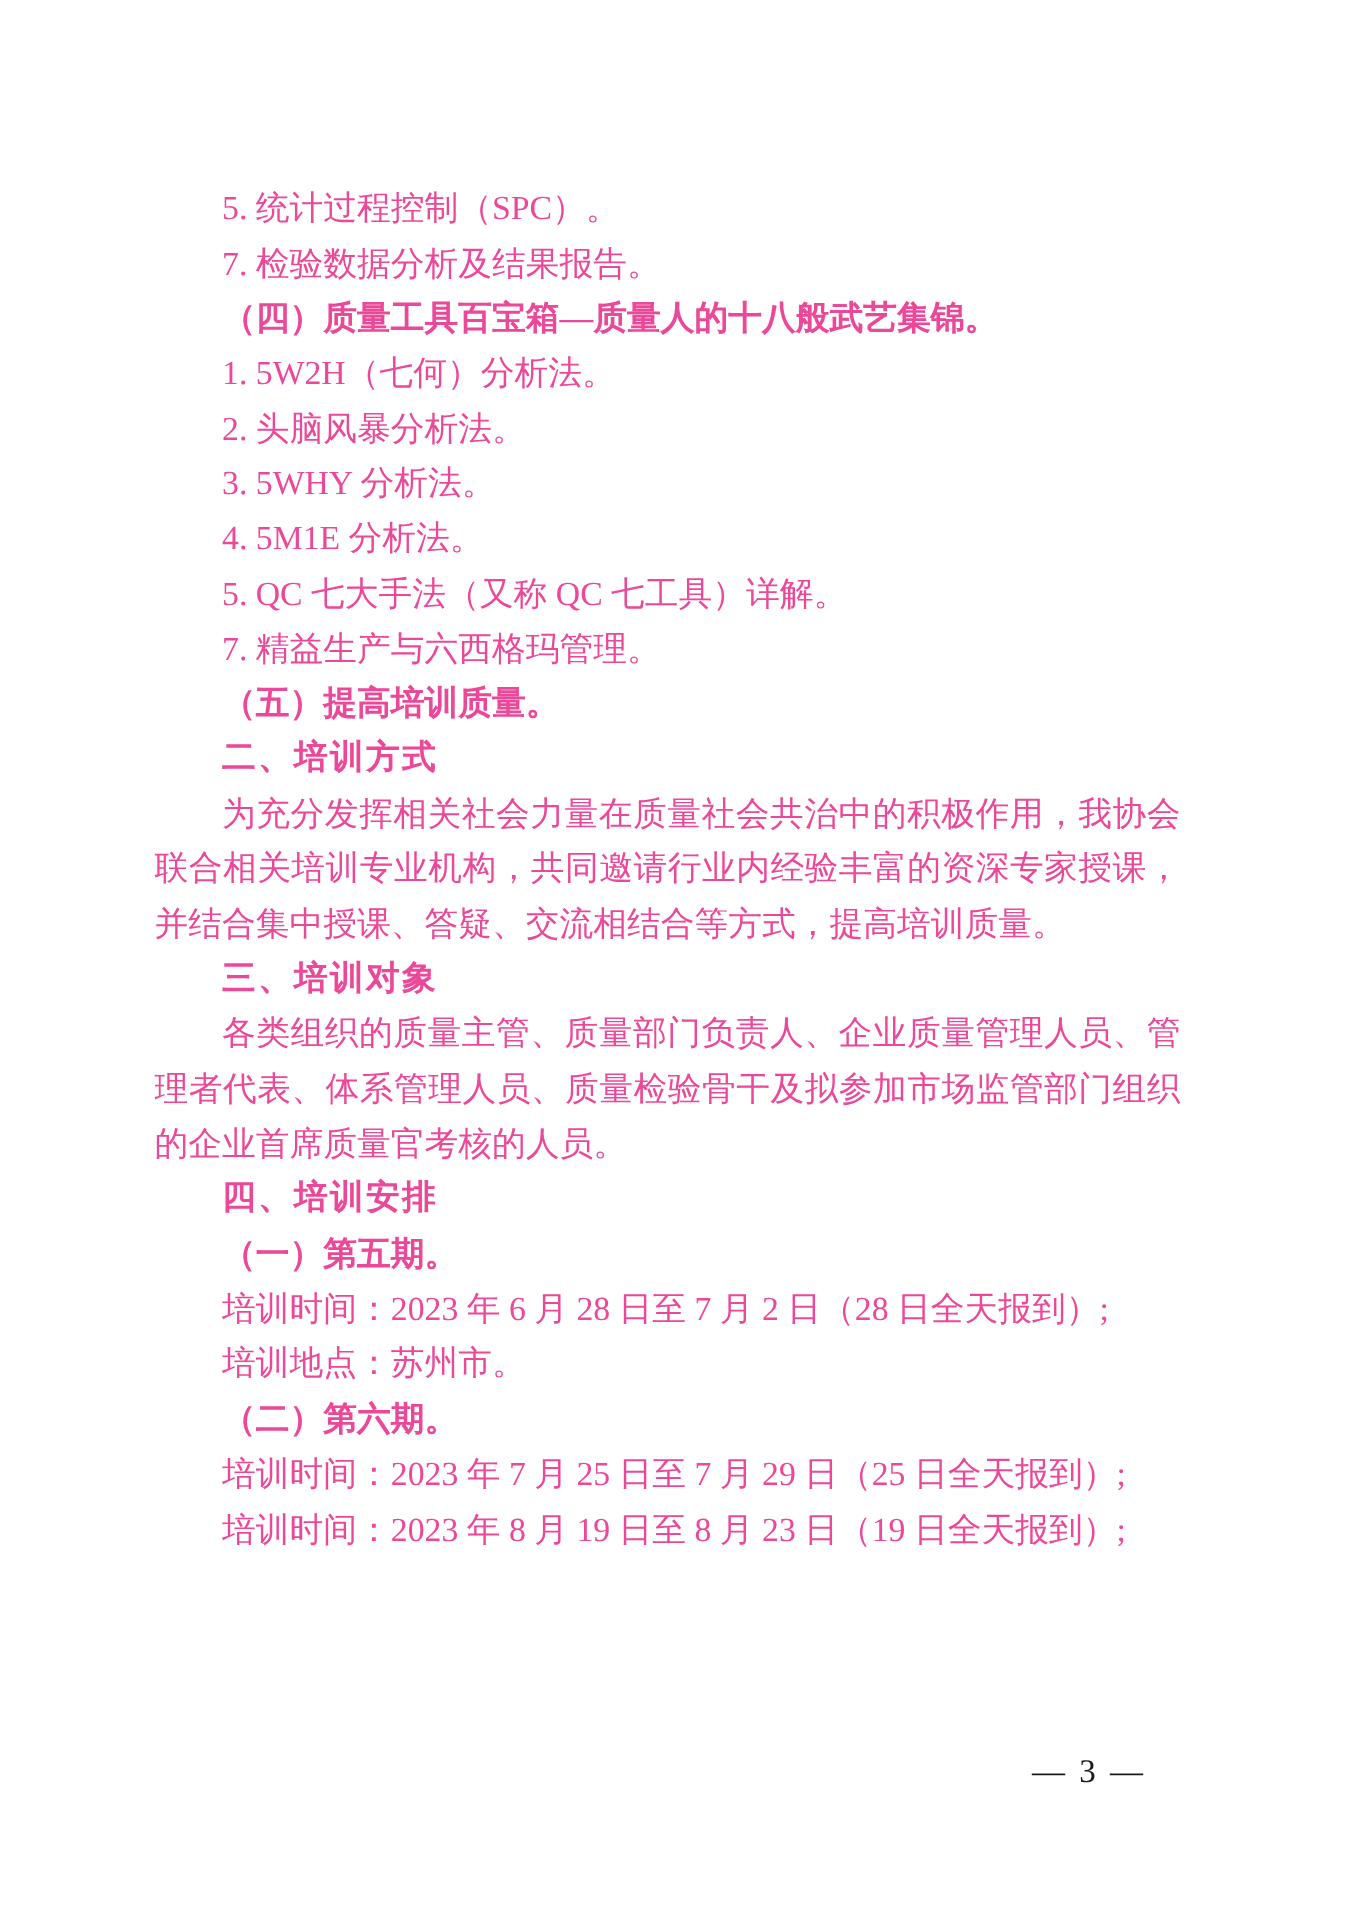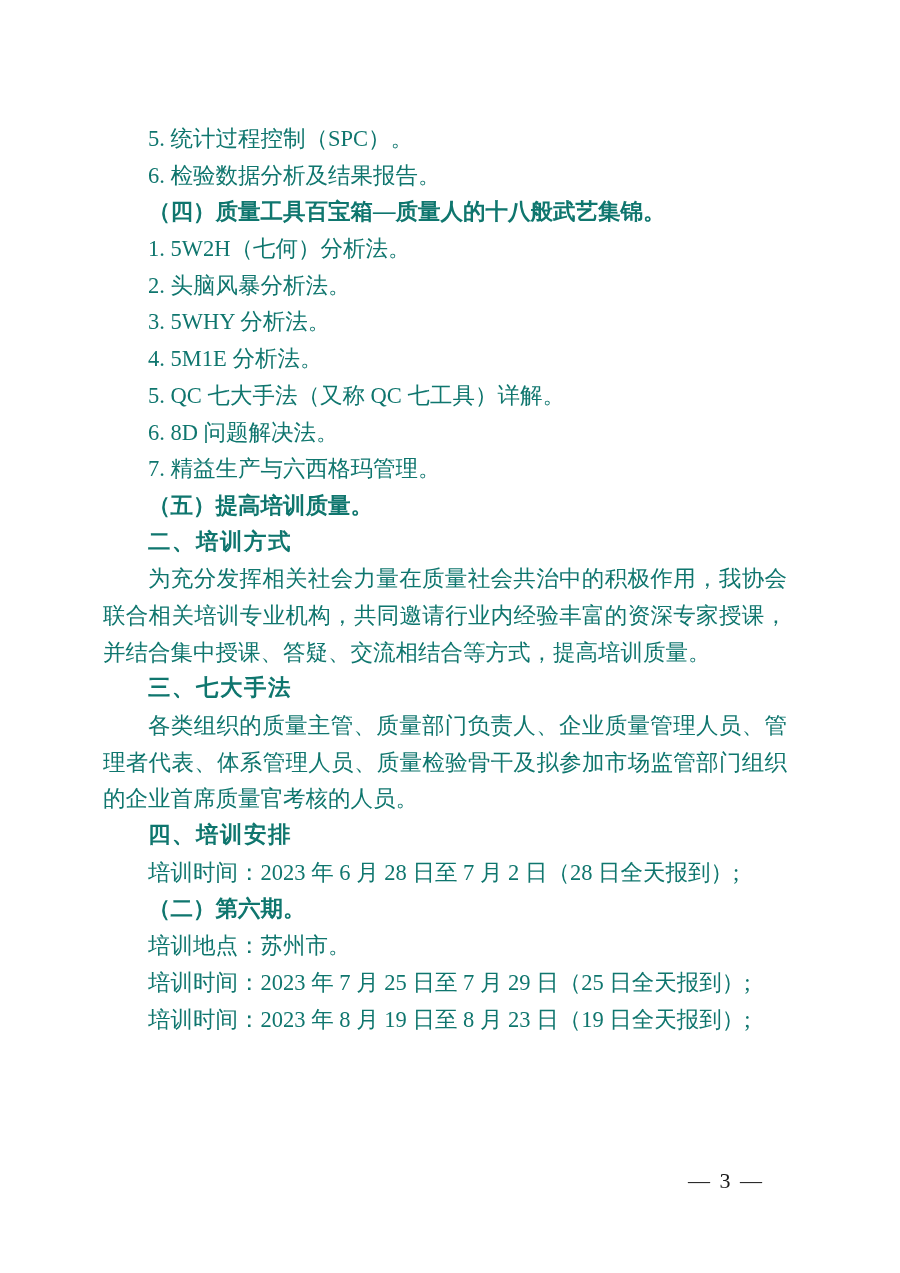--- a/index.html
+++ b/index.html
@@ -16,21 +16,21 @@
     color: #1a1a1a;
   }
   .content {
     position: absolute;
     left: 103px;
     top: 121px;
     width: 684px;
     font-family: "Liberation Serif", "DejaVu Serif", serif;
     font-size: 22.5px;
     line-height: 36.7px;
-    color: #0f766e;
+    color: #ec4899;
   }
   .line {
     height: 36.7px;
     white-space: pre;
     overflow: visible;
   }
   .indent { padding-left: 45px; }
   .fill {
     white-space: normal;
     text-align: justify;
@@ -52,39 +52,39 @@
     letter-spacing: 2px;
     white-space: pre;
   }
 </style>
 </head>
 <body>
 
 <div class="page">
   <div class="content">
       <div class="line body indent">5. 统计过程控制（SPC）。</div>
-      <div class="line body indent">6. 检验数据分析及结果报告。</div>
+      <div class="line body indent">7. 检验数据分析及结果报告。</div>
       <div class="line bold-serif indent">（四）质量工具百宝箱—质量人的十八般武艺集锦。</div>
       <div class="line body indent">1. 5W2H（七何）分析法。</div>
       <div class="line body indent">2. 头脑风暴分析法。</div>
       <div class="line body indent">3. 5WHY 分析法。</div>
       <div class="line body indent">4. 5M1E 分析法。</div>
       <div class="line body indent">5. QC 七大手法（又称 QC 七工具）详解。</div>
-      <div class="line body indent">6. 8D 问题解决法。</div>
       <div class="line body indent">7. 精益生产与六西格玛管理。</div>
       <div class="line bold-serif indent">（五）提高培训质量。</div>
       <div class="line heading indent">二、培训方式</div>
       <div class="line body indent fill">为充分发挥相关社会力量在质量社会共治中的积极作用，我协会</div>
       <div class="line body fill">联合相关培训专业机构，共同邀请行业内经验丰富的资深专家授课，</div>
       <div class="line body">并结合集中授课、答疑、交流相结合等方式，提高培训质量。</div>
-      <div class="line heading indent">三、七大手法</div>
+      <div class="line heading indent">三、培训对象</div>
       <div class="line body indent fill">各类组织的质量主管、质量部门负责人、企业质量管理人员、管</div>
       <div class="line body fill">理者代表、体系管理人员、质量检验骨干及拟参加市场监管部门组织</div>
       <div class="line body">的企业首席质量官考核的人员。</div>
       <div class="line heading indent">四、培训安排</div>
+      <div class="line bold-serif indent">（一）第五期。</div>
       <div class="line body indent">培训时间：2023 年 6 月 28 日至 7 月 2 日（28 日全天报到）;</div>
+      <div class="line body indent">培训地点：苏州市。</div>
       <div class="line bold-serif indent">（二）第六期。</div>
-      <div class="line body indent">培训地点：苏州市。</div>
       <div class="line body indent">培训时间：2023 年 7 月 25 日至 7 月 29 日（25 日全天报到）;</div>
       <div class="line body indent">培训时间：2023 年 8 月 19 日至 8 月 23 日（19 日全天报到）;</div>
     </div>
   <div class="page-number">— 3 —</div>
 </div>
 
 </body></html>

